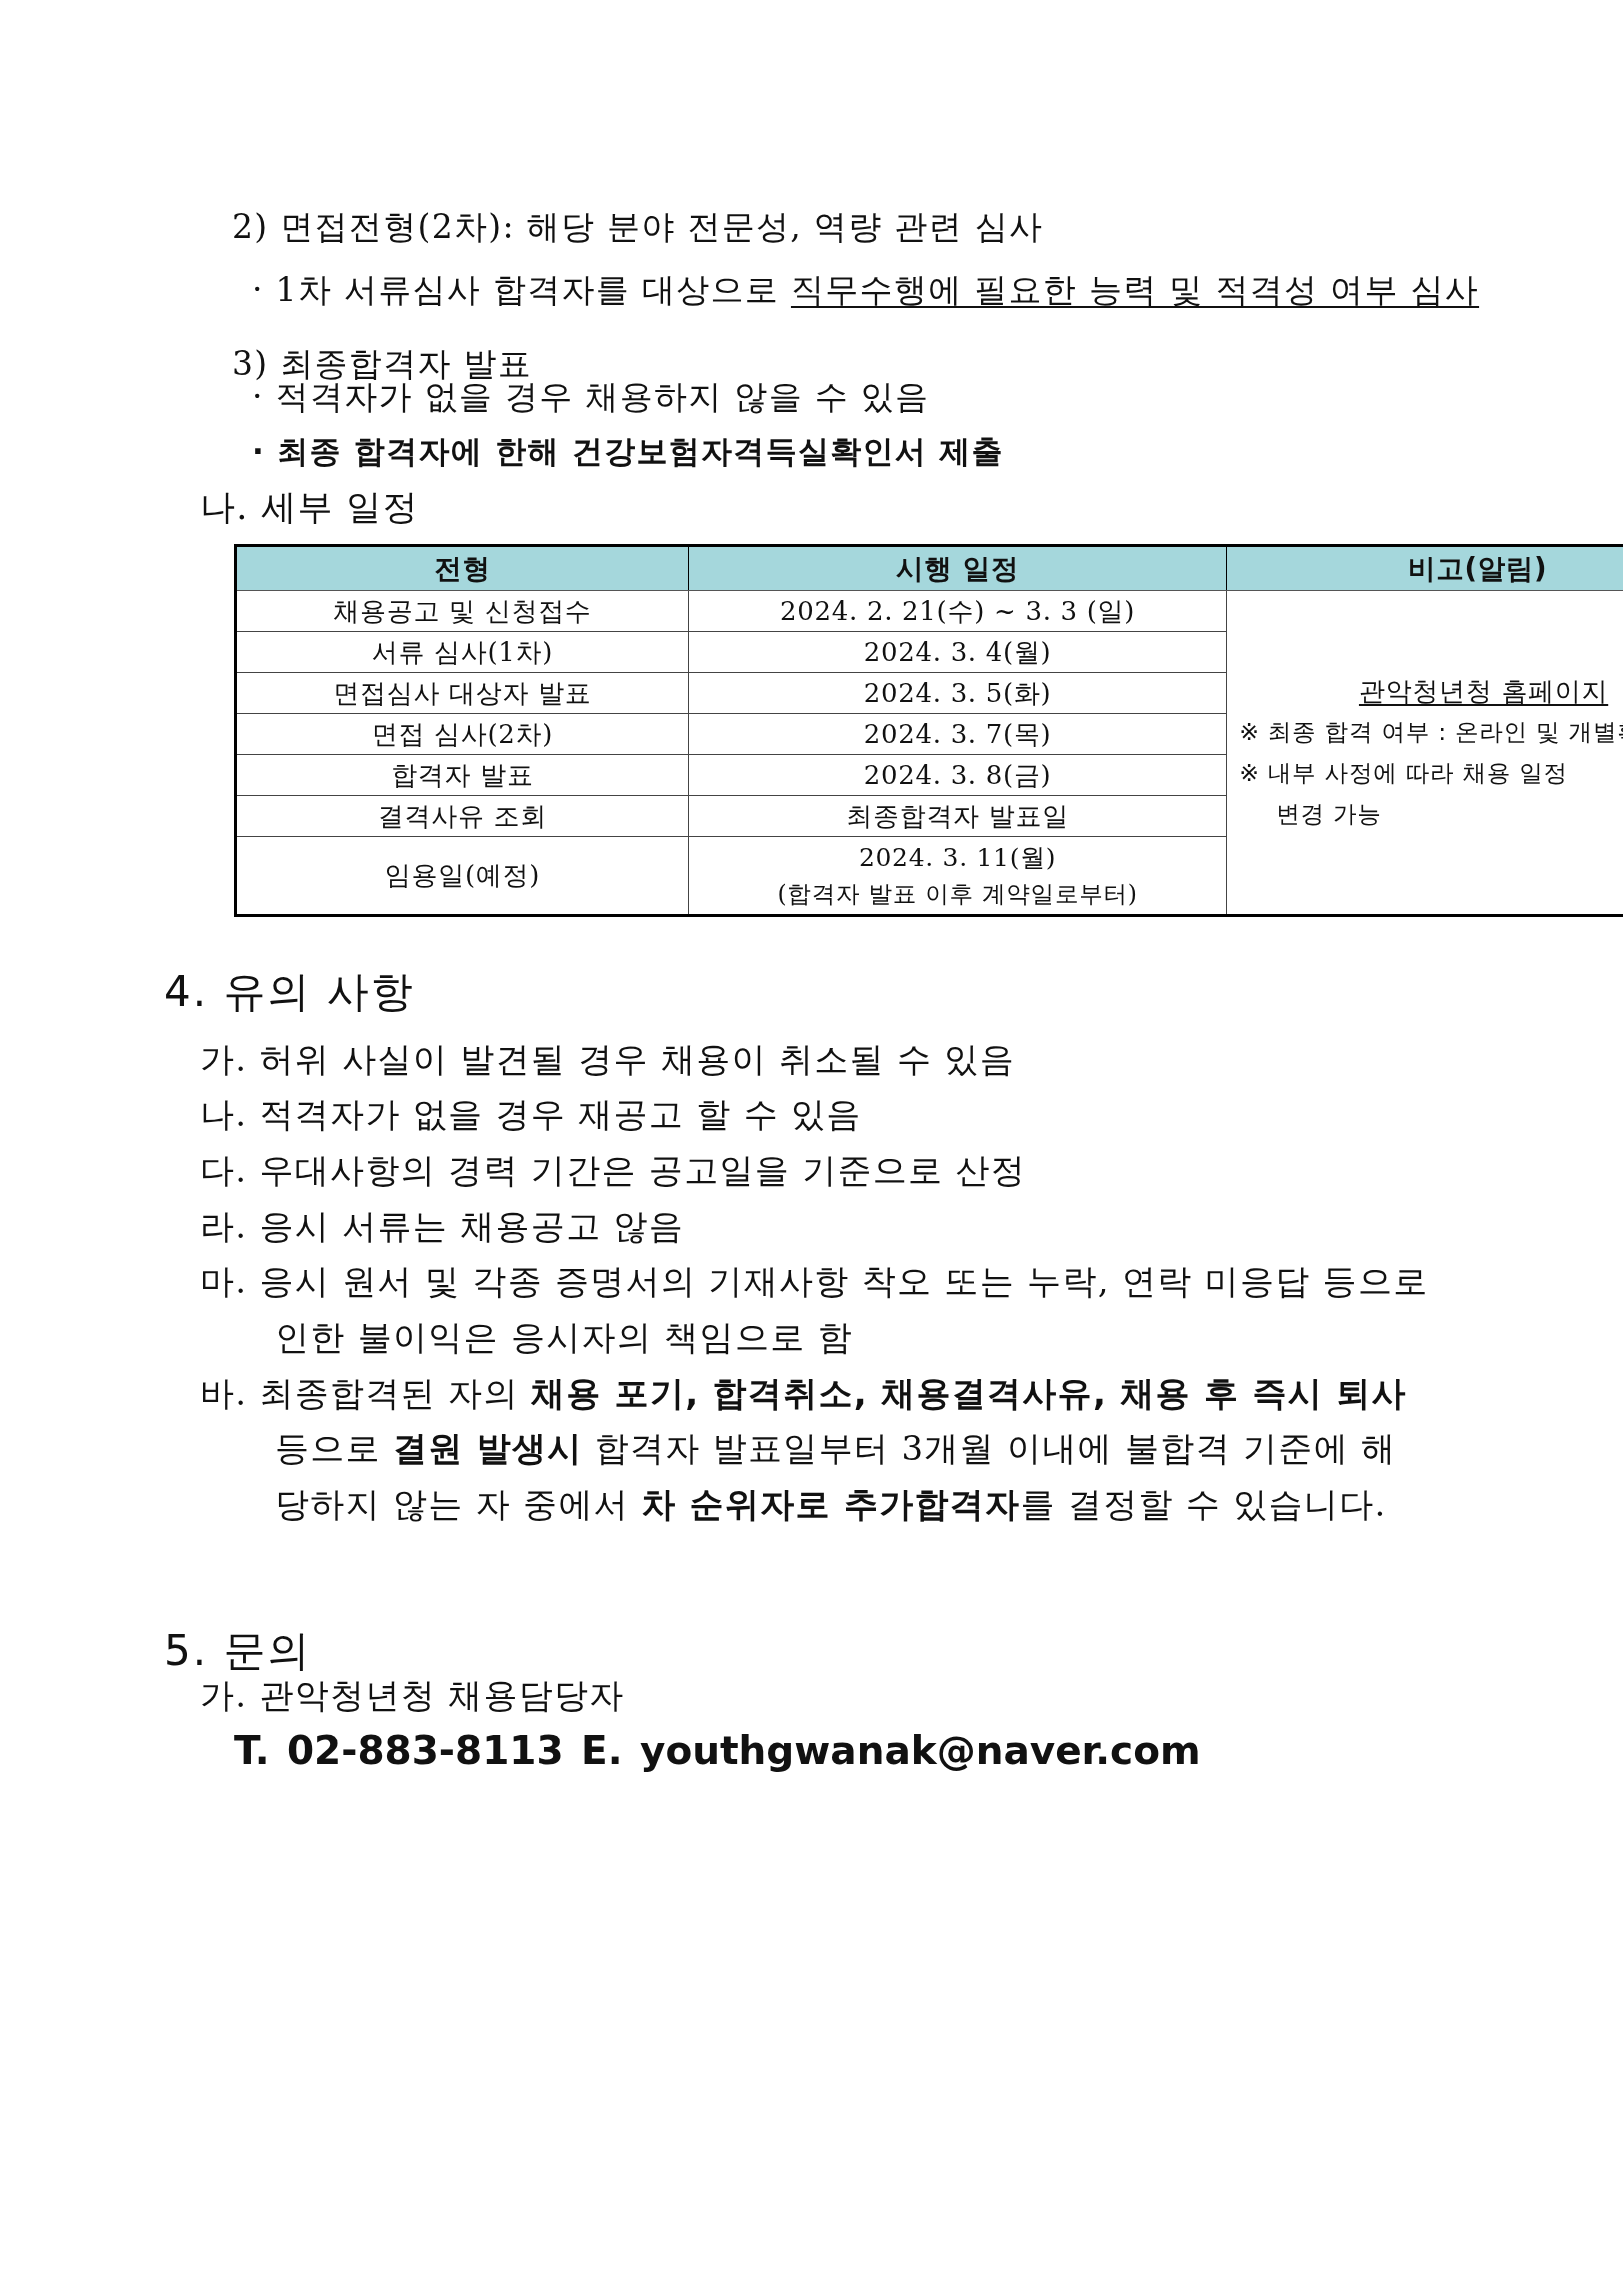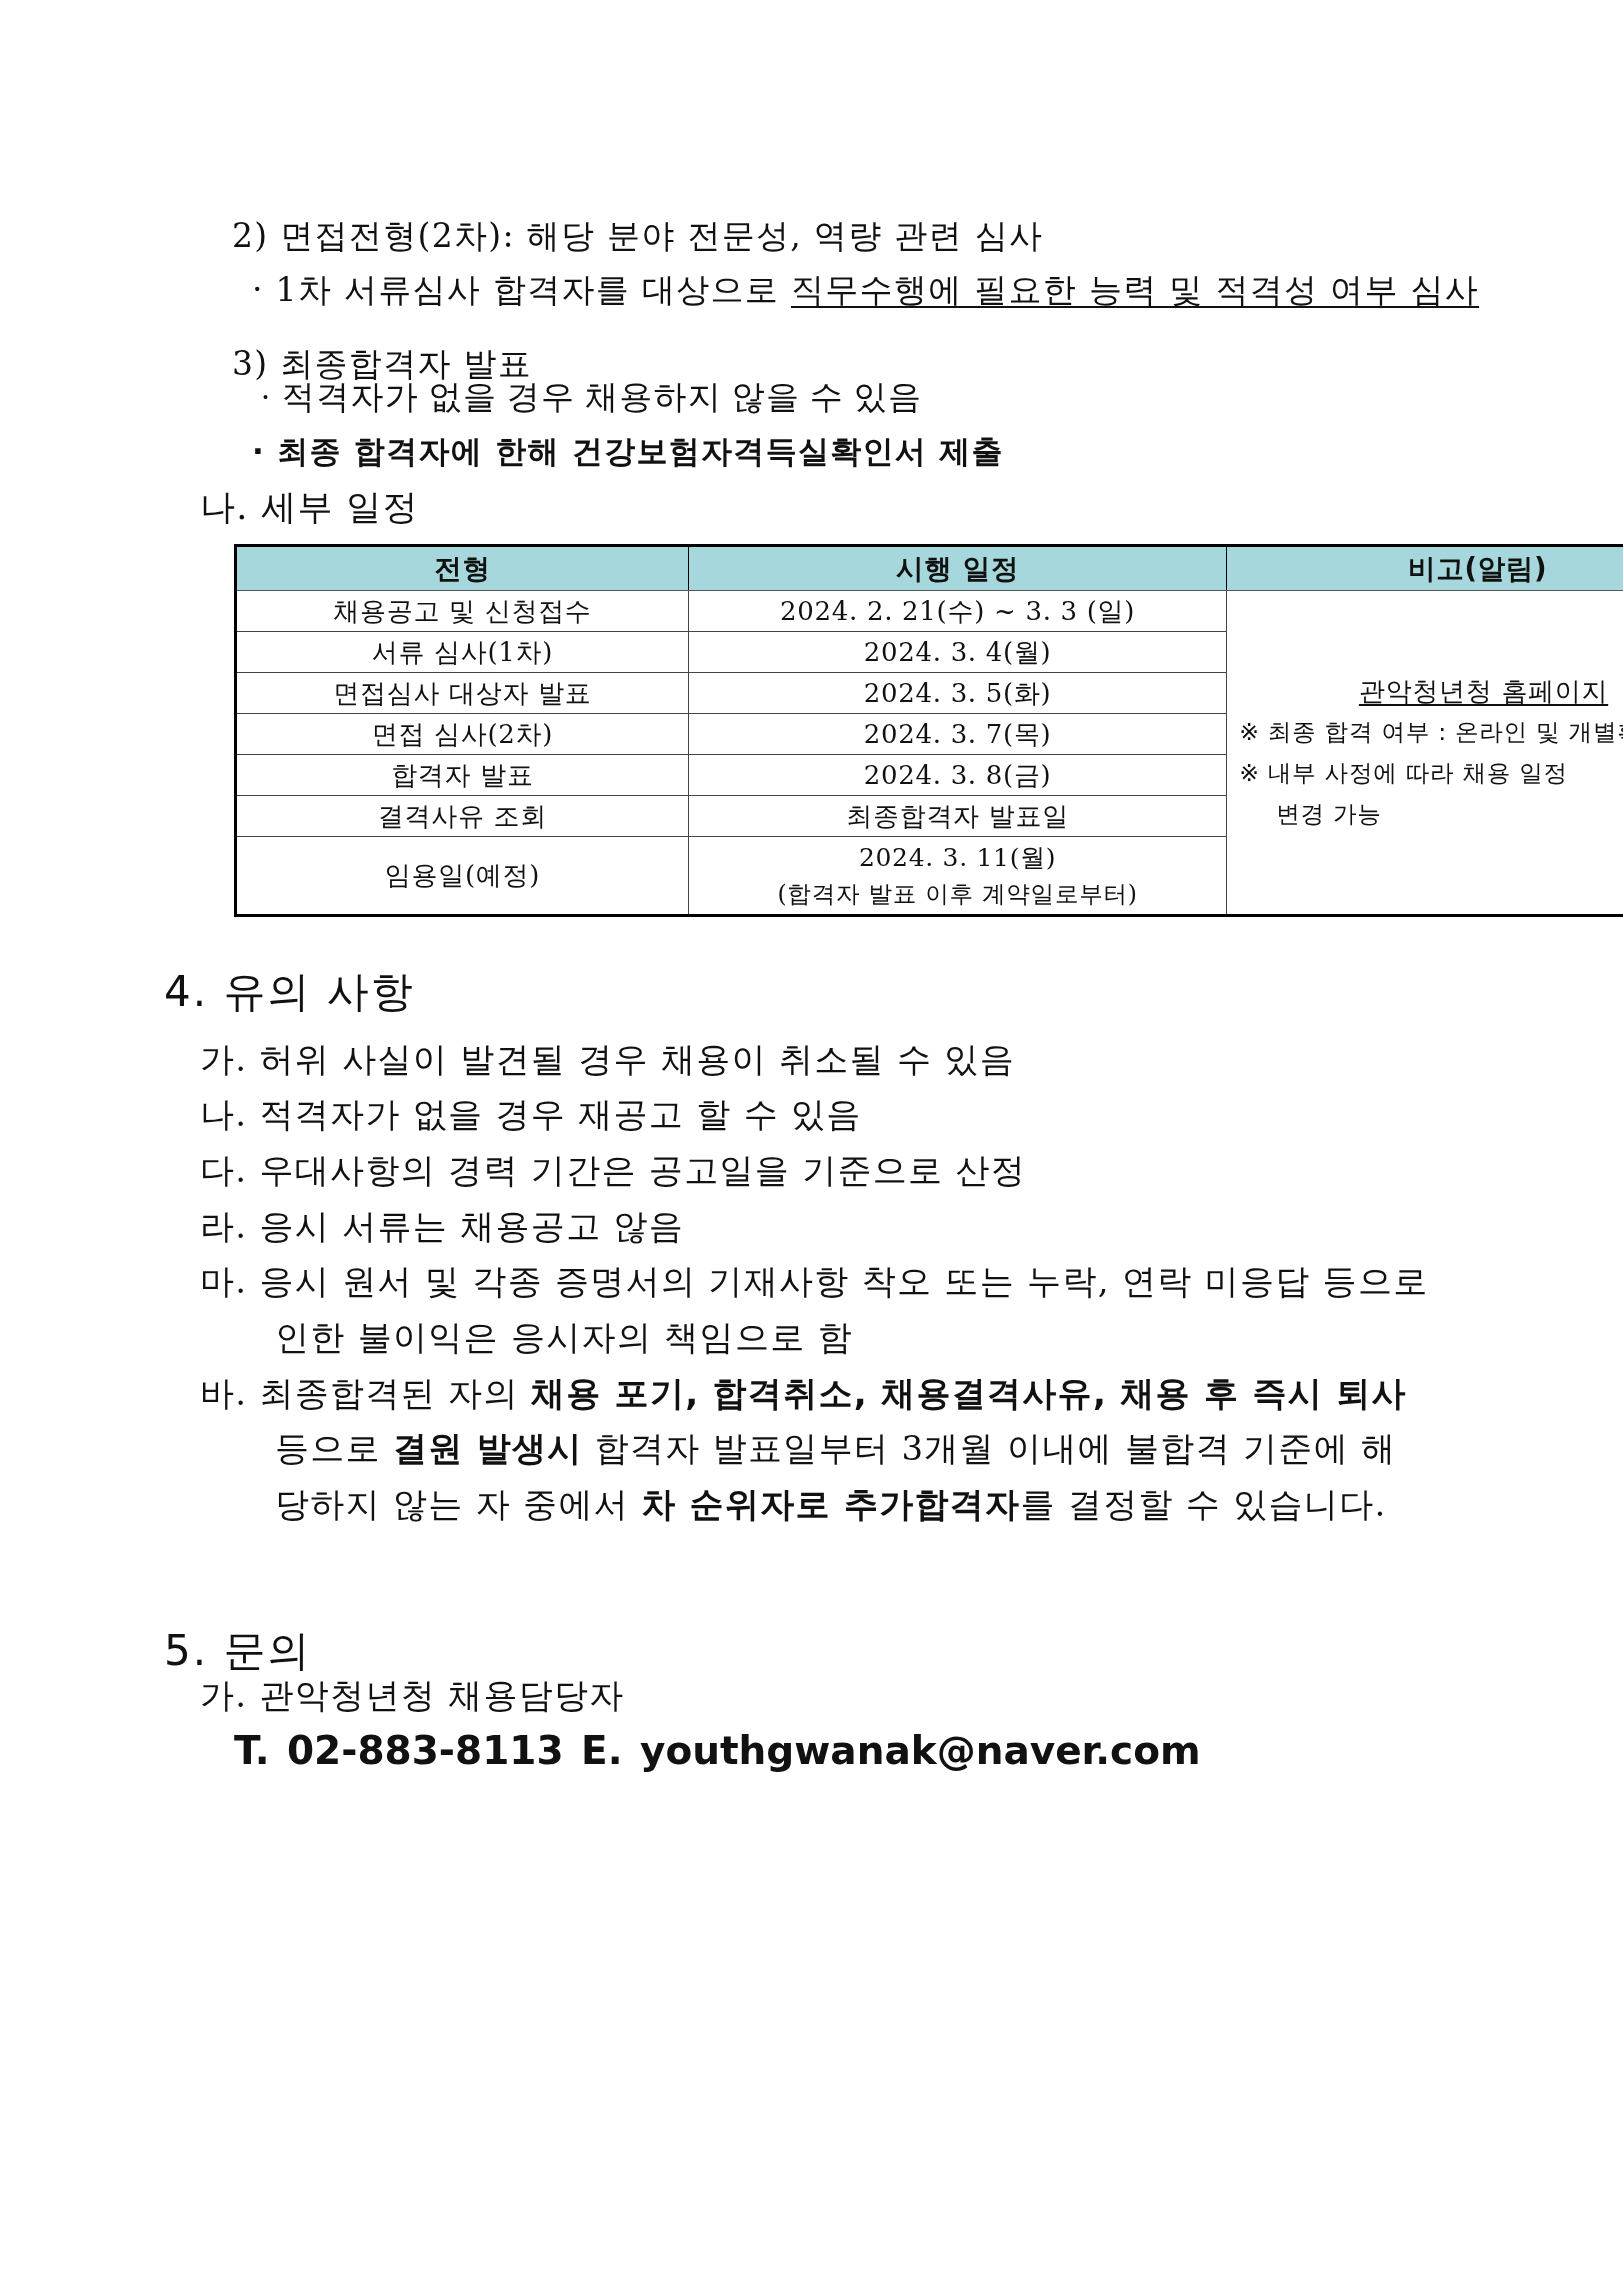--- a/index.html
+++ b/index.html
@@ -34,26 +34,26 @@
     font-family: "DejaVu Sans", "Liberation Sans", sans-serif;
   }
   .note-title { display: block; text-align: center; font-size: 26px; text-decoration: underline; text-underline-offset: 3.9px; font-family: "DejaVu Serif", serif; }
   .note-line { display: block; }
   .note-indent { display: block; padding-left: 37px; }
   .sub { display: block; font-size: 25px; line-height: 37px; }
 </style>
 </head>
 <body>
 
-<div class="line" style="left:232px; top:213px;text-align:right;">2) 면접전형(2차): 해당 분야 전문성, 역량 관련 심사</div>
+<div class="line" style="left:232px; top:204px;text-align:right;">2) 면접전형(2차): 해당 분야 전문성, 역량 관련 심사</div>
 <div class="line" style="left:252px; top:267px;">
   <span>· 1차 서류심사 합격자를 대상으로 </span><span class="u">직무수행에 필요한 능력 및 적격성 여부 심사</span>
 </div>
 <div class="line" style="left:232px; top:321px;margin-top:20px;">3) 최종합격자 발표</div>
-<div class="line" style="left:260px; top:374px;font-family:Liberation Serif, serif;">· 적격자가 없을 경우 채용하지 않을 수 있음</div>
+<div class="line" style="left:252px; top:374px;">· 적격자가 없을 경우 채용하지 않을 수 있음</div>
 <div class="line bold" style="left:252px; top:428px; font-size:31px;">· 최종 합격자에 한해 건강보험자격득실확인서 제출</div>
 <div class="line" style="left:200px; top:484px; font-size:35px;">나. 세부 일정</div>
 
 <table class="schedule">
   <colgroup>
       <col style="width:391px">
       <col style="width:465px">
       <col style="width:434px">
     </colgroup>
   <thead>

